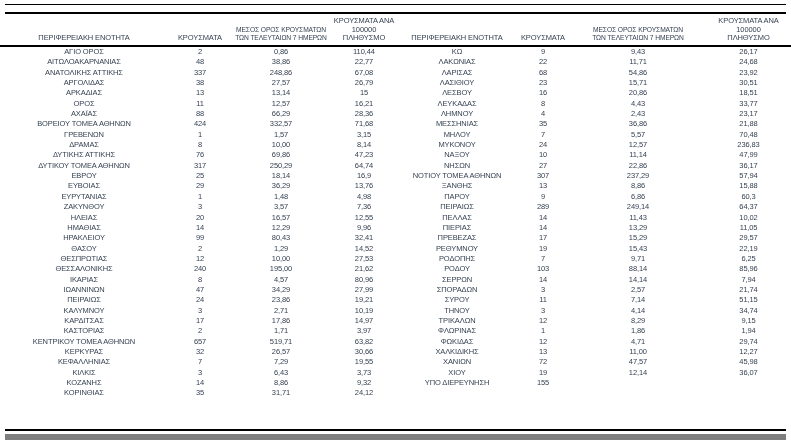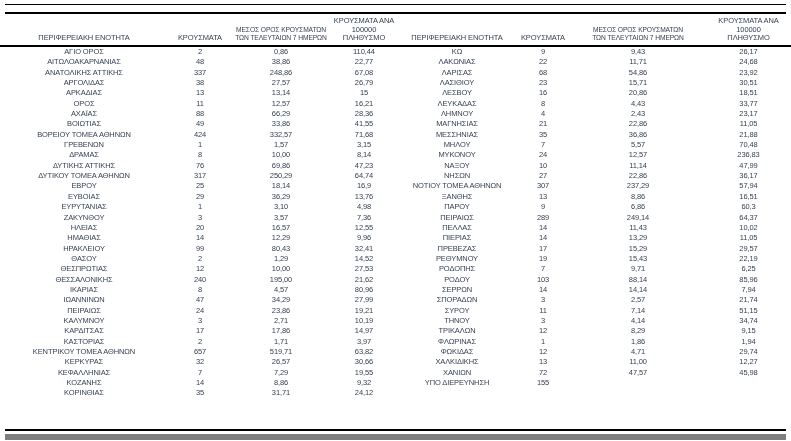--- a/index.html
+++ b/index.html
@@ -141,30 +141,20 @@
           <td>ΑΧΑΪΑΣ</td>
           <td>88</td>
           <td>66,29</td>
           <td>28,36</td>
           <td>ΛΗΜΝΟΥ</td>
           <td>4</td>
           <td>2,43</td>
           <td>23,17</td>
         </tr>
         <tr>
-          <td>ΒΟΙΩΤΙΑΣ</td>
-          <td>49</td>
-          <td>33,86</td>
-          <td>41,55</td>
-          <td>ΜΑΓΝΗΣΙΑΣ</td>
-          <td>21</td>
-          <td>22,86</td>
-          <td>11,05</td>
-        </tr>
-        <tr>
           <td>ΒΟΡΕΙΟΥ ΤΟΜΕΑ ΑΘΗΝΩΝ</td>
           <td>424</td>
           <td>332,57</td>
           <td>71,68</td>
           <td>ΜΕΣΣΗΝΙΑΣ</td>
           <td>35</td>
           <td>36,86</td>
           <td>21,88</td>
         </tr>
         <tr>
@@ -218,26 +208,26 @@
           <td>57,94</td>
         </tr>
         <tr>
           <td>ΕΥΒΟΙΑΣ</td>
           <td>29</td>
           <td>36,29</td>
           <td>13,76</td>
           <td>ΞΑΝΘΗΣ</td>
           <td>13</td>
           <td>8,86</td>
-          <td>16,51</td>
+          <td>15,88</td>
         </tr>
         <tr>
           <td>ΕΥΡΥΤΑΝΙΑΣ</td>
           <td>1</td>
-          <td>3,10</td>
+          <td>1,48</td>
           <td>4,98</td>
           <td>ΠΑΡΟΥ</td>
           <td>9</td>
           <td>6,86</td>
           <td>60,3</td>
         </tr>
         <tr>
           <td>ΖΑΚΥΝΘΟΥ</td>
           <td>3</td>
           <td>3,57</td>
@@ -391,20 +381,30 @@
           <td>ΚΕΦΑΛΛΗΝΙΑΣ</td>
           <td>7</td>
           <td>7,29</td>
           <td>19,55</td>
           <td>ΧΑΝΙΩΝ</td>
           <td>72</td>
           <td>47,57</td>
           <td>45,98</td>
         </tr>
         <tr>
+          <td>ΚΙΛΚΙΣ</td>
+          <td>3</td>
+          <td>6,43</td>
+          <td>3,73</td>
+          <td>ΧΙΟΥ</td>
+          <td>19</td>
+          <td>12,14</td>
+          <td>36,07</td>
+        </tr>
+        <tr>
           <td>ΚΟΖΑΝΗΣ</td>
           <td>14</td>
           <td>8,86</td>
           <td>9,32</td>
           <td>ΥΠΟ ΔΙΕΡΕΥΝΗΣΗ</td>
           <td>155</td>
           <td></td>
           <td></td>
         </tr>
         <tr>

